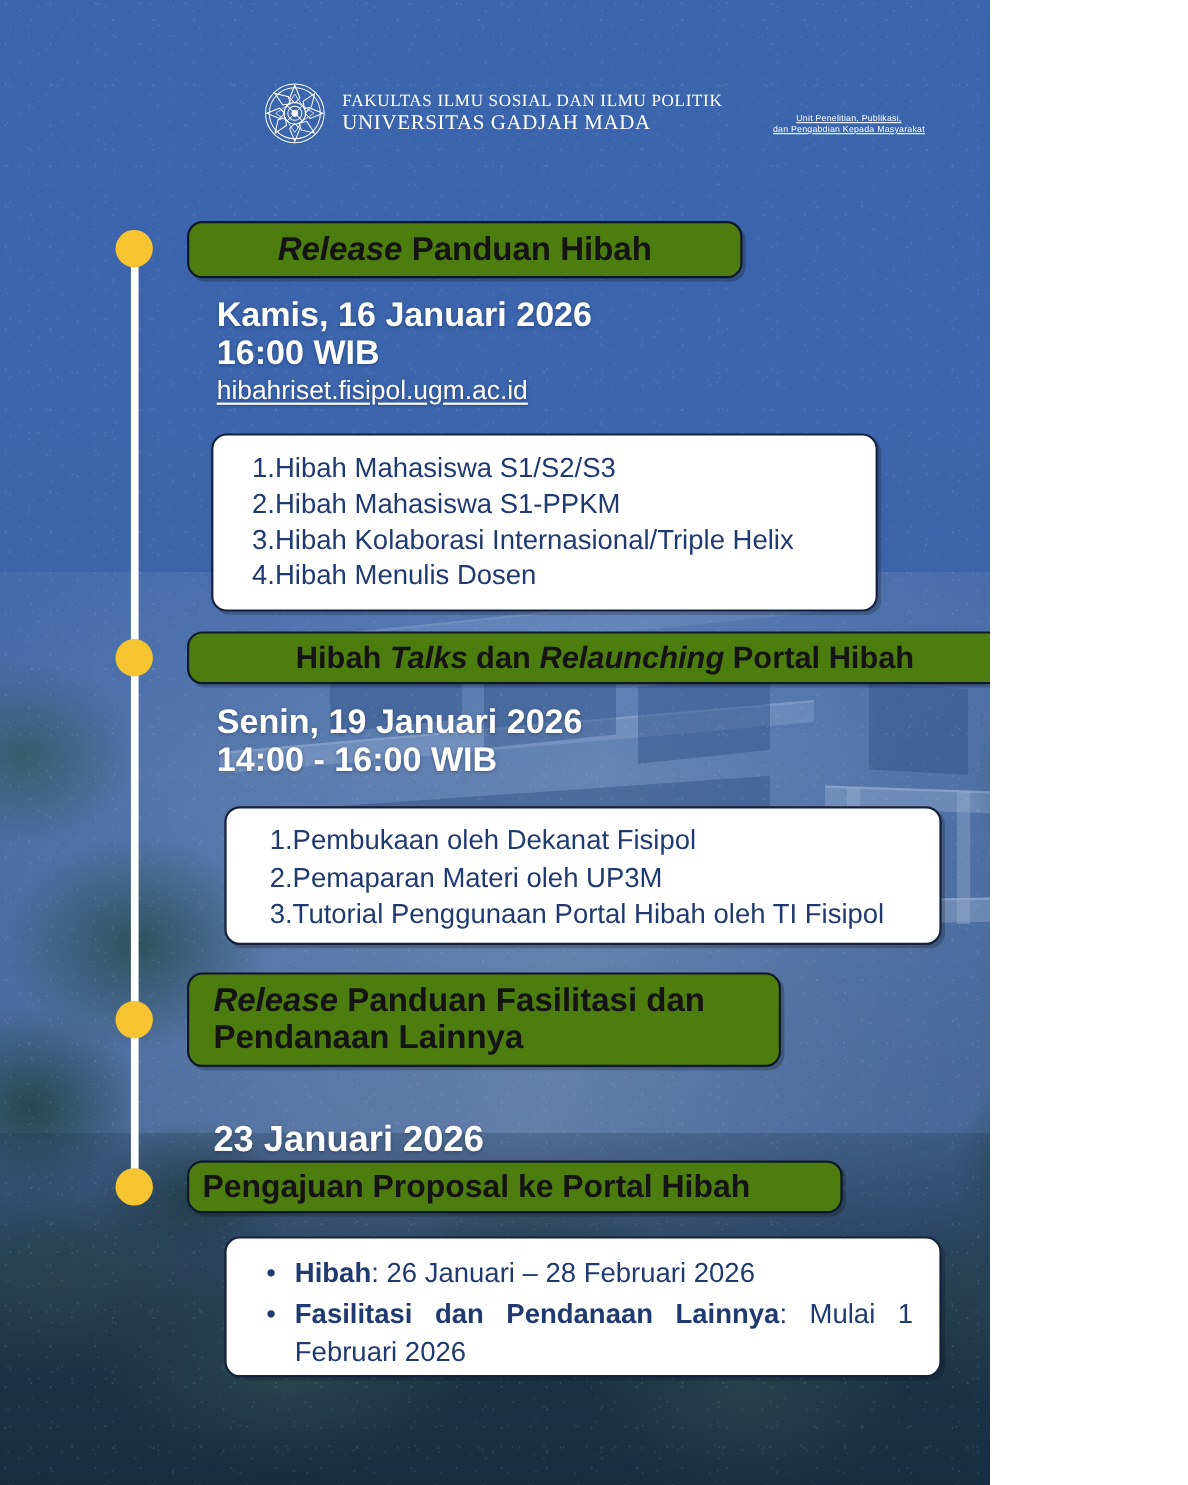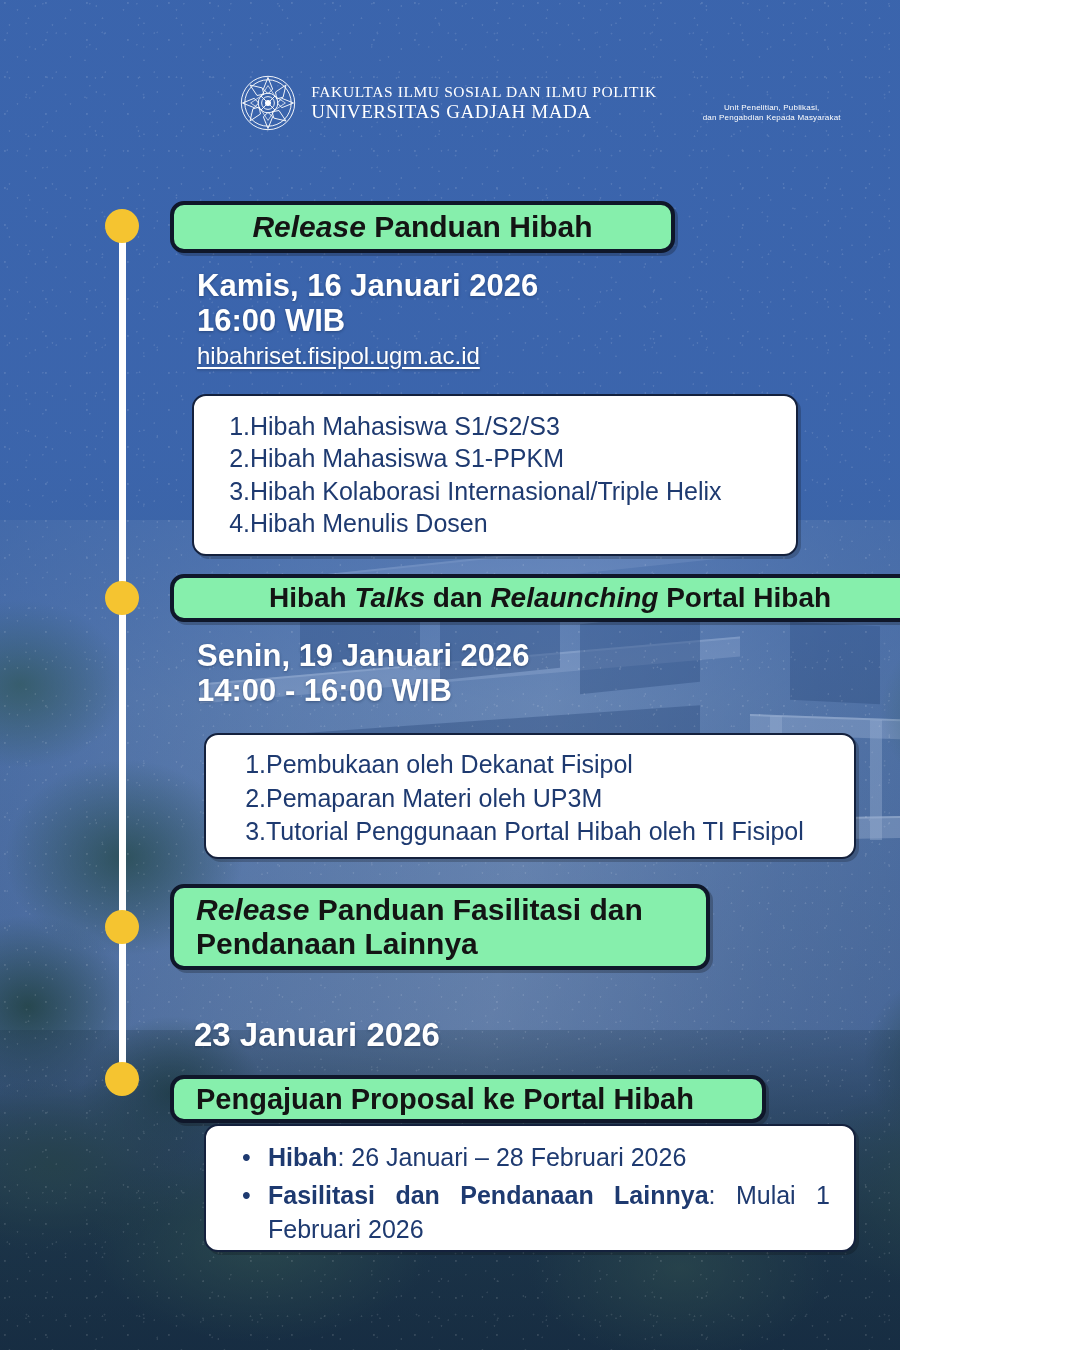--- a/index.html
+++ b/index.html
@@ -150,20 +150,21 @@
     font-size: 47px;
     line-height: 0.96;
     letter-spacing: -1px;
   }
   .up3m-sub {
     color: #ffffff;
     font-size: 8px;
     line-height: 1.3;
     letter-spacing: 0.2px;
     margin-top: 20px;
+    text-decoration: underline;
   }
 
   
   .timeline-line {
     position: absolute;
     left: 119px;
     top: 226px;
     width: 7px;
     height: 850px;
     background: #ffffff;
@@ -173,22 +174,22 @@
     position: absolute;
     width: 34px; height: 34px;
     border-radius: 50%;
     background: #f5c430;
     left: 105px;
   }
 
   
   .badge {
     position: absolute;
-    background: #86efac;
-    border: 4px solid #0f172a;
+    background: #4d7c0f;
+    border: 2px solid #0f172a;
     border-radius: 14px;
     color: #141414;
     font-weight: bold;
     display: flex;
     align-items: center;
     box-shadow: 3px 3px 0 rgba(10,10,10,0.25);
   }
   .badge-text { width: 100%; }
   .badge i { font-style: italic; }
 
@@ -374,21 +375,21 @@
   </div>
 
   <div class="badge" style="left:170px;top:884px;width:540px;height:86px;padding:0 22px;font-size:30px;line-height:1.12;">
     <span class="badge-text" style="text-align:left;"><i>Release</i><span> Panduan Fasilitasi dan Pendanaan Lainnya</span></span>
   </div>
 
   <div class="when" style="left:194px;top:1016px;font-size:33px;">
     <div>23 Januari 2026</div>
   </div>
 
-  <div class="badge" style="left:170px;top:1055px;width:596px;height:48px;padding:0 22px;font-size:29px;margin-top:20px;">
+  <div class="badge" style="left:170px;top:1055px;width:596px;height:48px;padding:0 12px;font-size:29px;">
     <span class="badge-text" style="text-align:left;">Pengajuan Proposal ke Portal Hibah</span>
   </div>
 
   <div class="card" style="left:204px;top:1124px;width:652px;height:128px;padding:14px 24px 14px 36px;font-size:25px;line-height:1.36;">
     <ul>
       <li>
         <span class="li-bullet">•</span>
         <span class="li-body"><b>Hibah</b><span>: 26 Januari – 28 Februari 2026</span></span>
       </li>
       <li style="margin-top:4px;">

